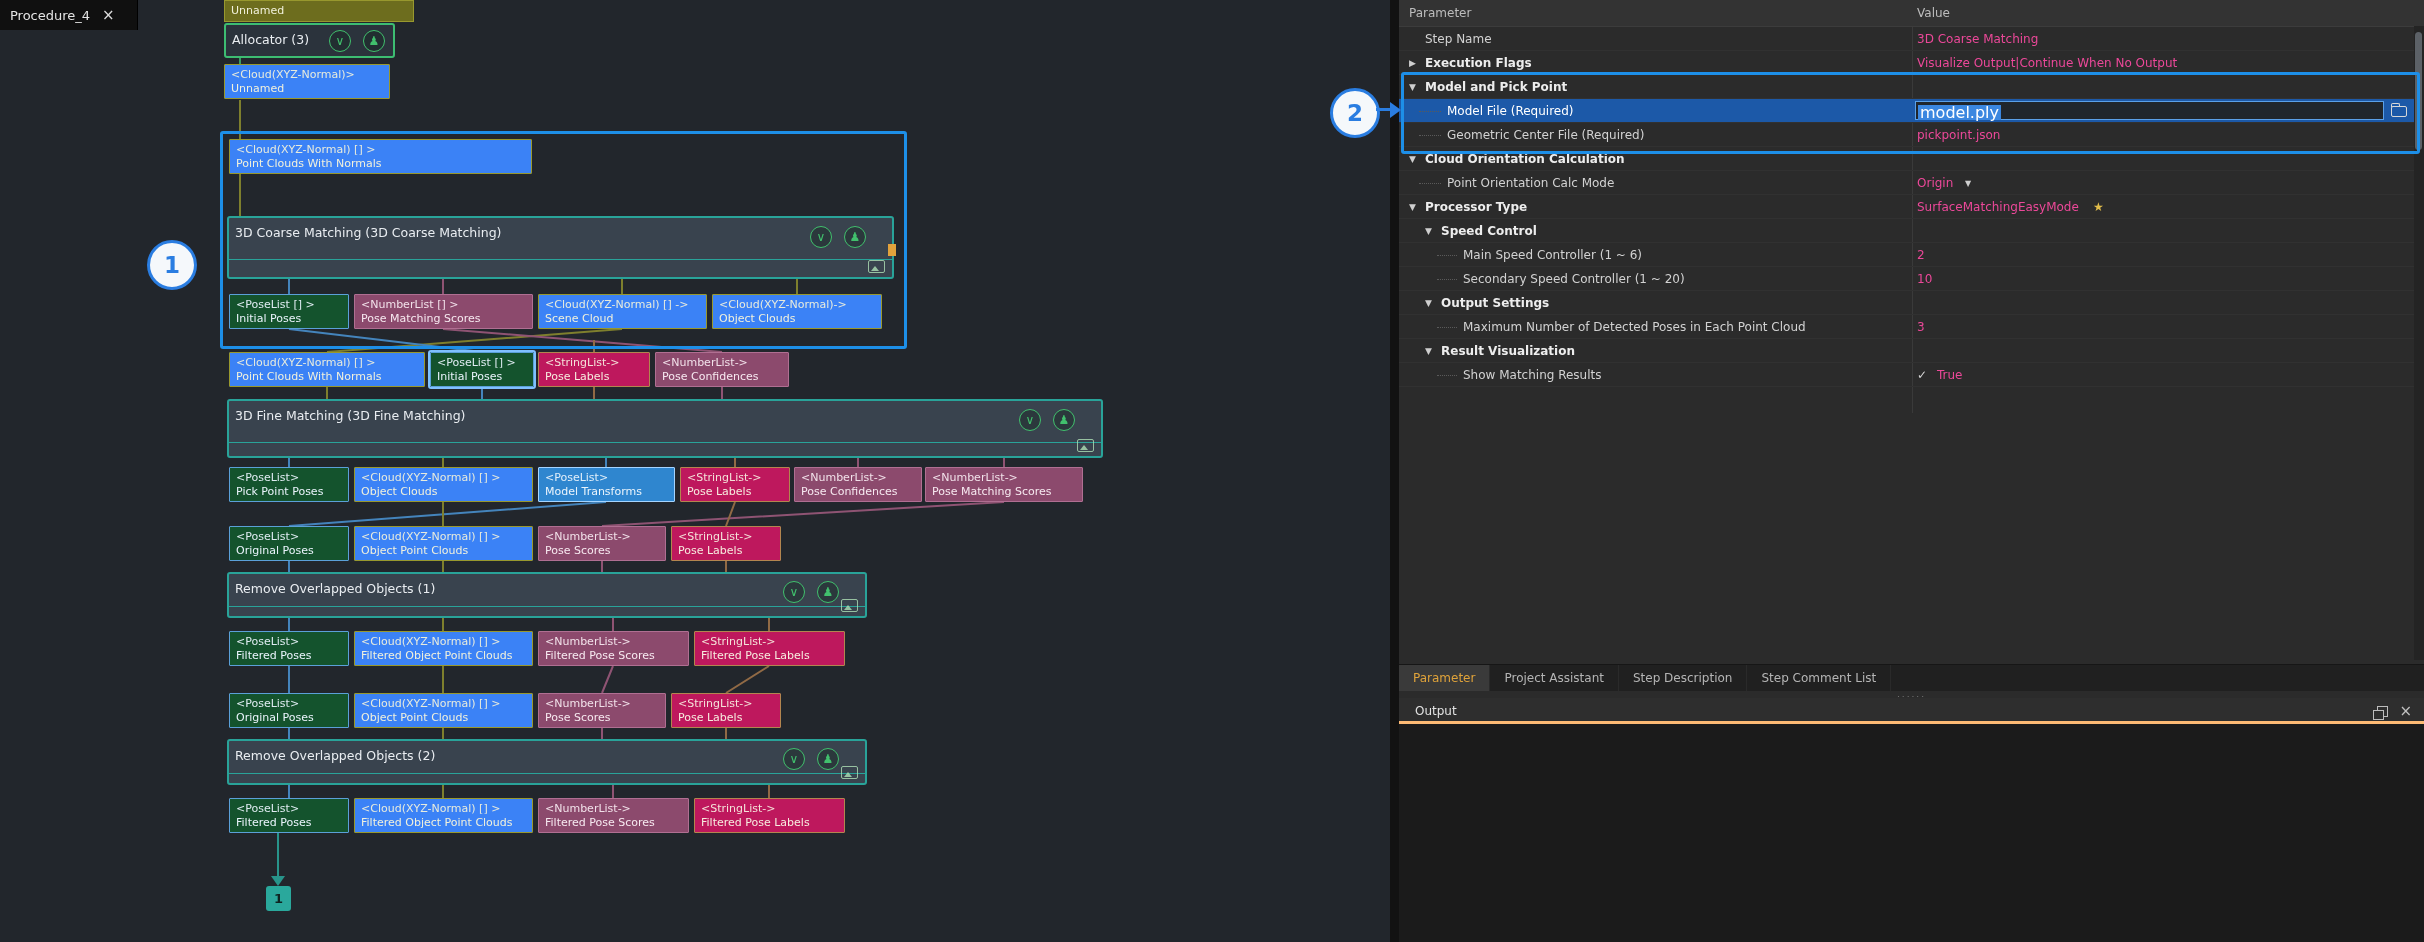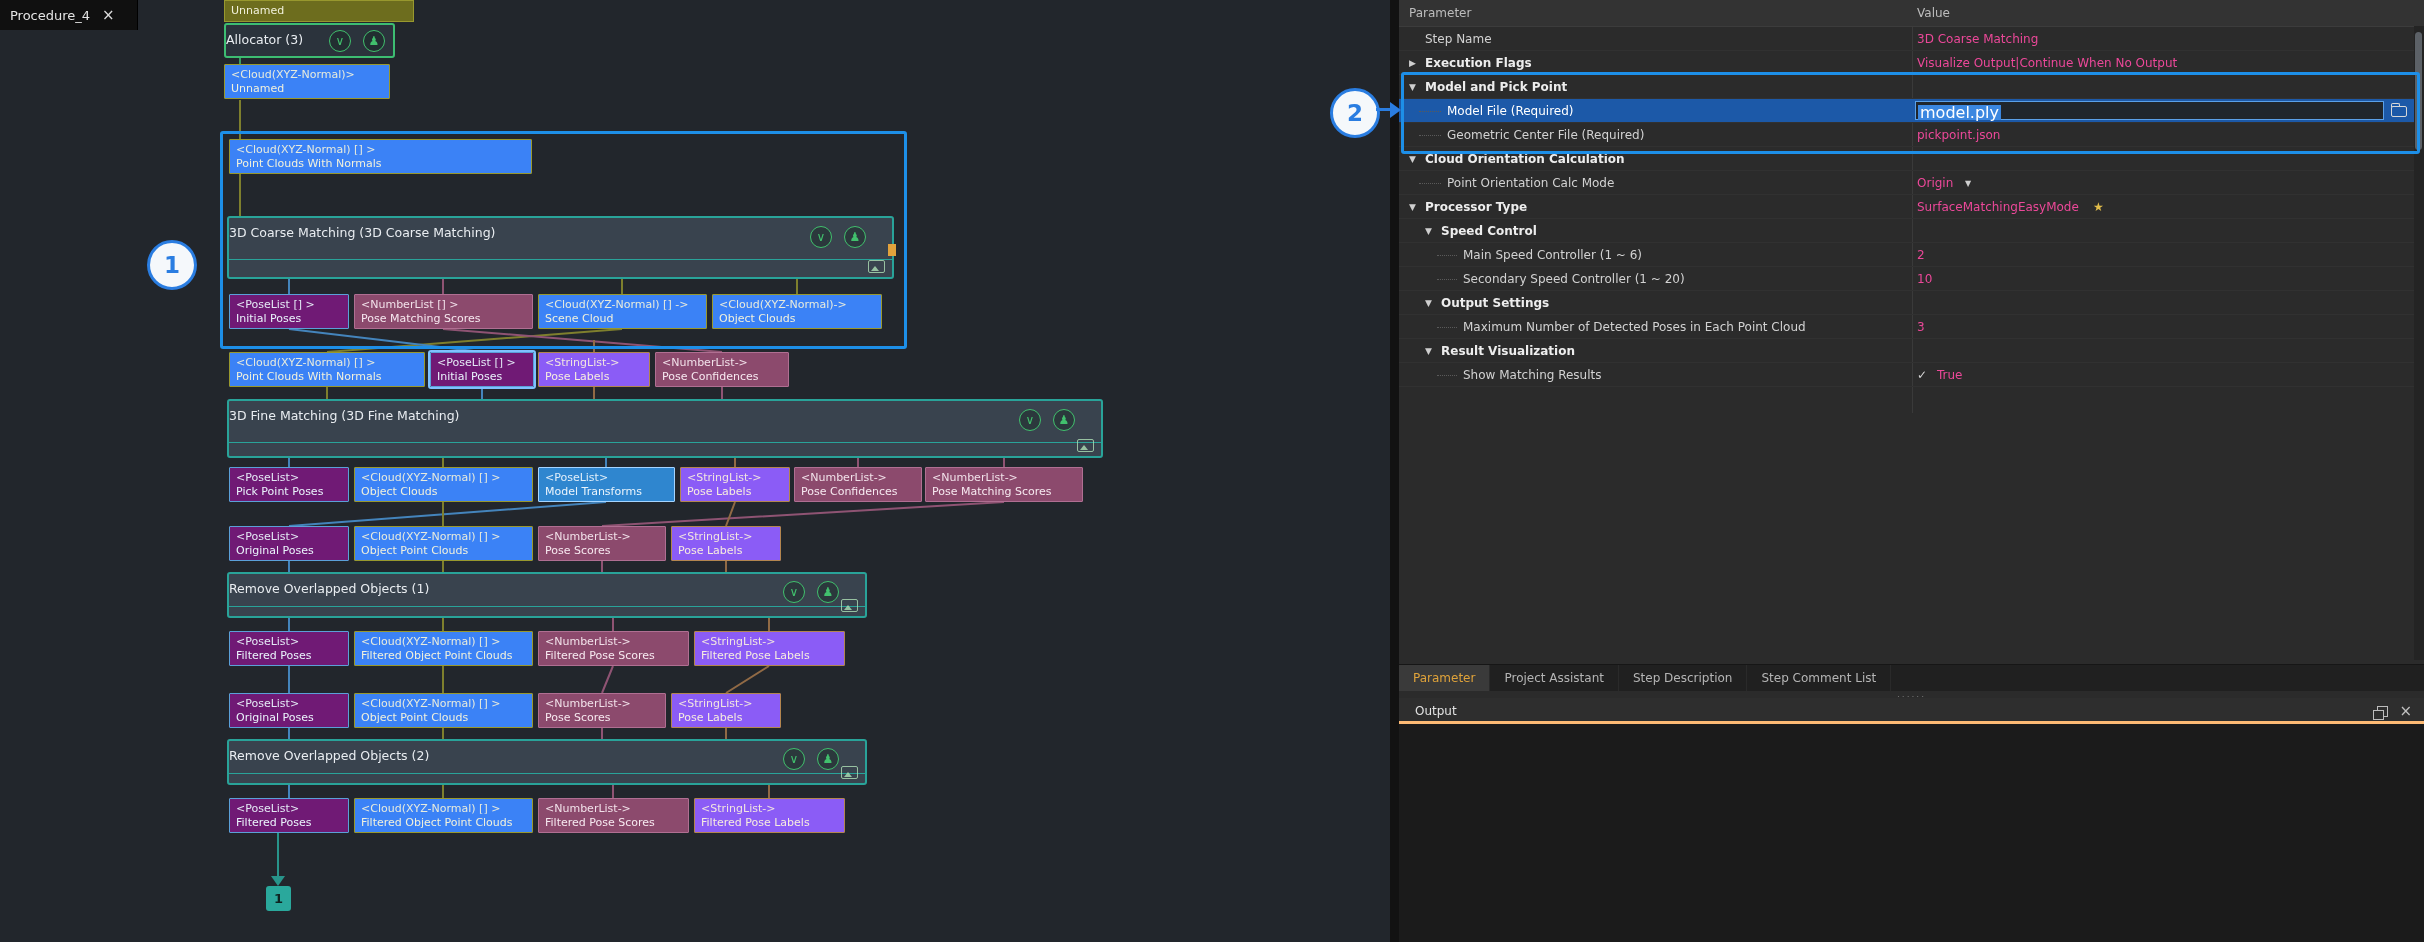--- a/index.html
+++ b/index.html
@@ -11,31 +11,31 @@
   .wires{position:absolute;left:0;top:0;pointer-events:none;}
   .doc-tab{position:absolute;left:0;top:0;width:138px;height:30px;background:#101010;color:#e4e4e4;
            font-size:13px;display:flex;align-items:center;gap:12px;padding:0 10px;box-sizing:border-box;
            border-right:1px solid #000;z-index:30;}
   .doc-tab .tclose{color:#dcdcdc;font-size:15px;cursor:pointer;}
 
   .port{position:absolute;height:35px;box-sizing:border-box;padding:3px 6px;font-size:11px;line-height:14px;
         overflow:hidden;white-space:nowrap;border:1px solid transparent;border-radius:1px;}
   .port .pt{opacity:.95;}
   .olive{background:#3b82f6;border-color:#98982e;color:#f1f1dc;}
-  .blue{background:#701a75;border-color:#5ba0d8;color:#eaf4fc;}
+  .blue{background:#14532d;border-color:#5ba0d8;color:#eaf4fc;}
   .purple{background:#8c4a6d;border-color:#b06f92;color:#f7e9f0;}
-  .brown{background:#8b5cf6;border-color:#b3854f;color:#f7ecdf;}
+  .brown{background:#be185d;border-color:#b3854f;color:#f7ecdf;}
   .sel{outline:2px solid #7fc1ff;}
   .sel2{background:#2f86cf;border-color:#a5d4ff;}
   .topbar{position:absolute;left:224px;top:0;width:190px;height:22px;background:#6d6d1e;border:1px solid #98982e;
           color:#f1f1dc;font-size:11px;line-height:20px;padding:0 6px;box-sizing:border-box;}
 
   .node{position:absolute;background:#39434e;border:2px solid #29a399;border-radius:3px;color:#e9edf1;
         font-size:12.5px;box-sizing:border-box;}
-  .node .ttl{padding:7px 0;white-space:nowrap;overflow:hidden;}
+  .node .ttl{padding:7px 6px;white-space:nowrap;overflow:hidden;}
   .node.green{border-color:#3dbd72;background:#2b333c;}
   .node .ndiv{position:absolute;left:0;right:0;border-top:1px solid #29a399;}
   .btns{position:absolute;display:flex;gap:12px;}
   .cbtn{width:22px;height:22px;border-radius:50%;border:1.5px solid #41c06d;color:#41c06d;display:flex;
         align-items:center;justify-content:center;font-size:12px;background:rgba(18,36,28,.35);box-sizing:border-box;}
   .mini{position:absolute;right:7px;bottom:4px;width:15px;height:11px;border:1px solid #a8d8b0;border-radius:2px;opacity:.85;}
   .mini::after{content:"";position:absolute;left:2px;bottom:1px;border-left:4px solid transparent;
                border-right:4px solid transparent;border-bottom:5px solid #a8d8b0;}
   .omark{position:absolute;right:-4px;top:26px;width:8px;height:12px;background:#e2a23c;}
 

